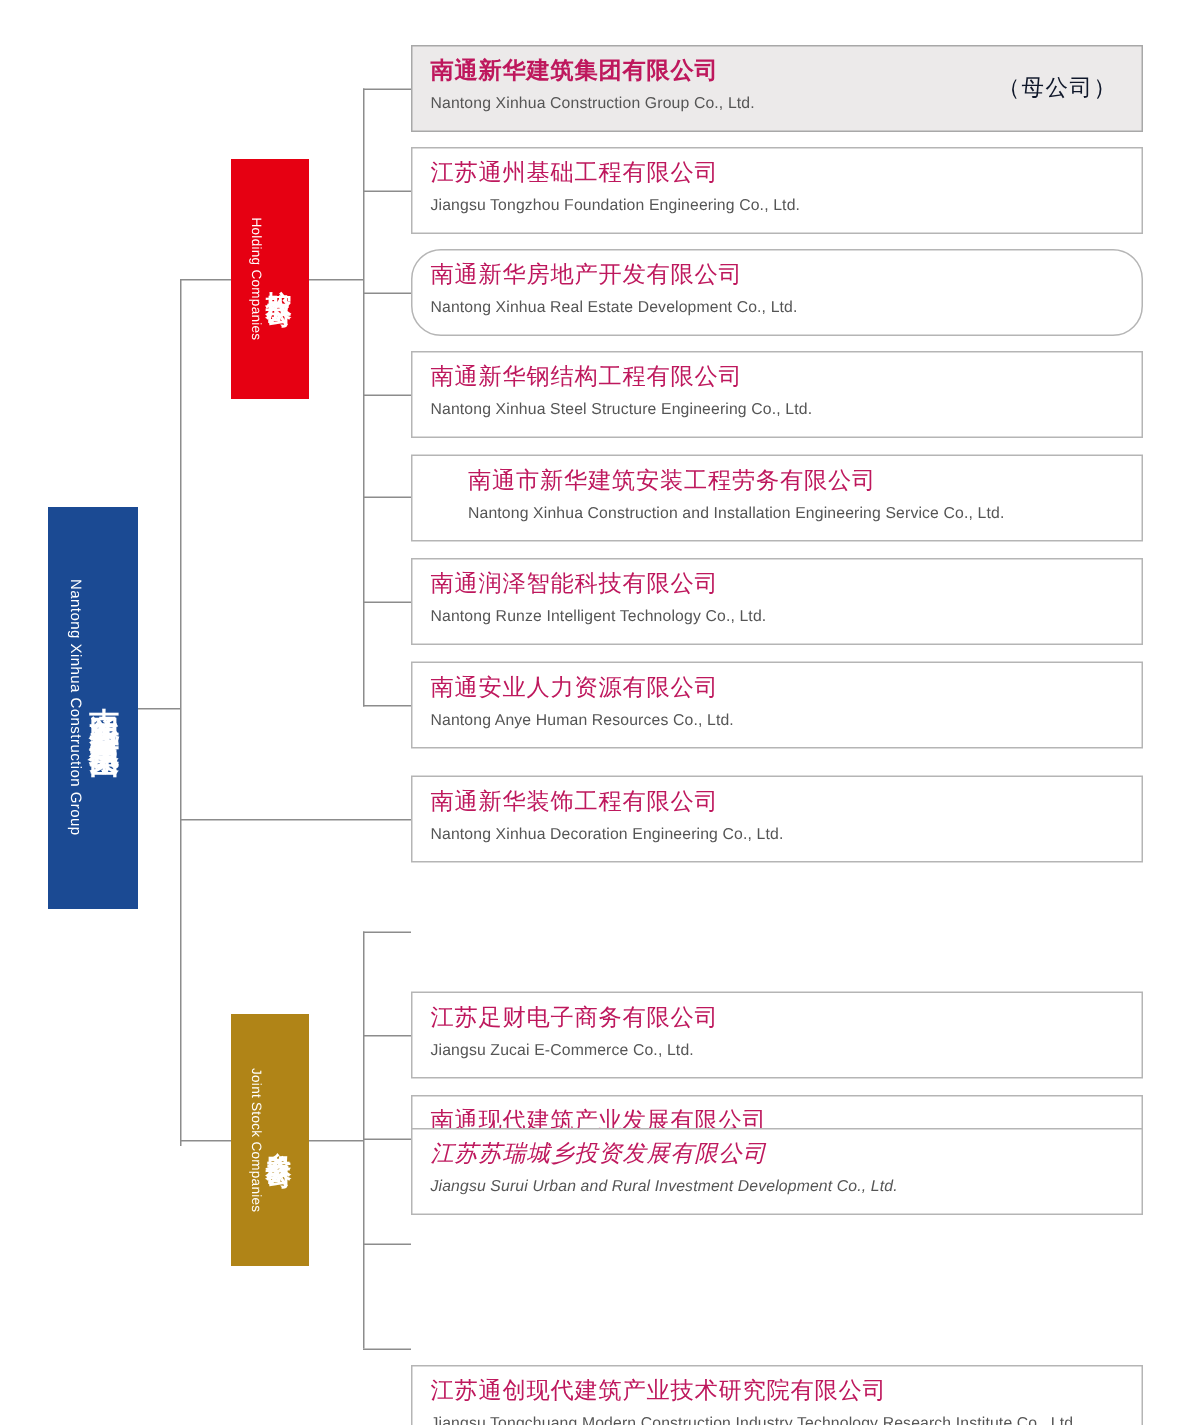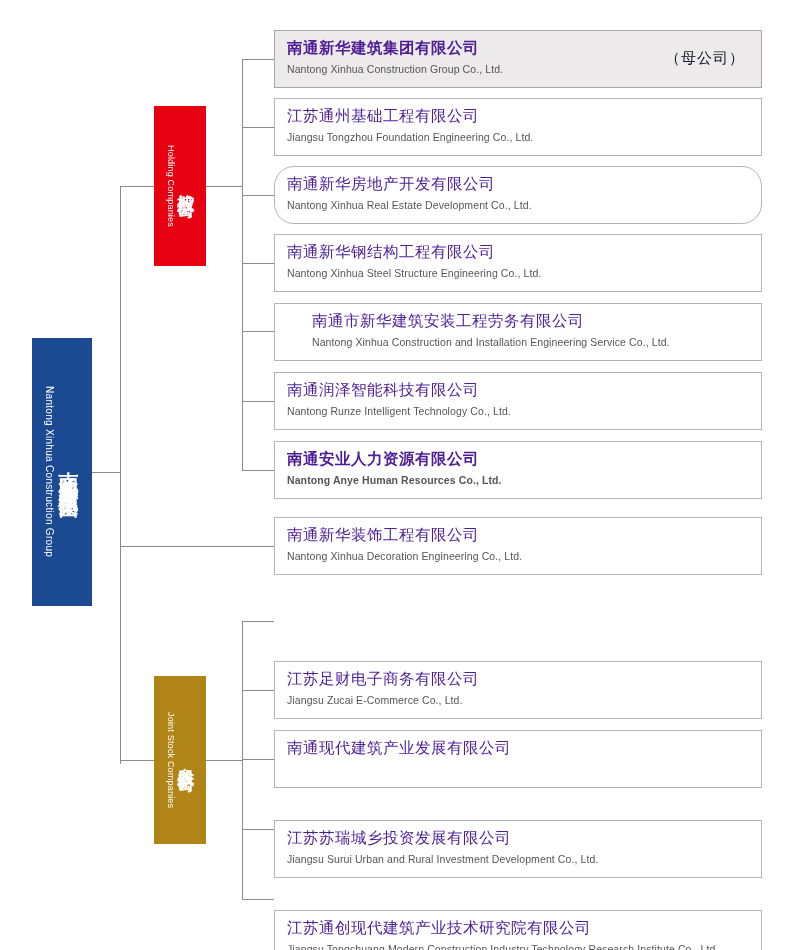--- a/index.html
+++ b/index.html
@@ -96,21 +96,21 @@
     border: 1px solid #b5b5b5;
     background: #ffffff;
     padding: 7px 12px 0 12px;
   }
   .company.parent {
     background: #eceaea;
     border-color: #a8a8a8;
   }
   .company .cn {
     font-size: 15.5px;
-    color: #4c1d95;
+    color: #be185d;
     line-height: 1.35;
     letter-spacing: 0.5px;
   }
   .company.parent .cn {
     font-weight: bold;
   }
   .company .en {
     font-size: 10.5px;
     color: #555555;
     line-height: 1.35;
@@ -202,41 +202,41 @@
   <div class="company" style="top:303px;padding-left:37px;">
     <div class="cn">南通市新华建筑安装工程劳务有限公司</div>
     <div class="en">Nantong Xinhua Construction and Installation Engineering Service Co., Ltd.</div>
   </div>
 
   <div class="company" style="top:372px;">
     <div class="cn">南通润泽智能科技有限公司</div>
     <div class="en">Nantong Runze Intelligent Technology Co., Ltd.</div>
   </div>
 
-  <div class="company" style="top:441px;font-weight:bold;">
+  <div class="company" style="top:441px;">
     <div class="cn">南通安业人力资源有限公司</div>
     <div class="en">Nantong Anye Human Resources Co., Ltd.</div>
   </div>
 
   <div class="company" style="top:517px;">
     <div class="cn">南通新华装饰工程有限公司</div>
     <div class="en">Nantong Xinhua Decoration Engineering Co., Ltd.</div>
   </div>
 
 
   <div class="company" style="top:661px;">
     <div class="cn">江苏足财电子商务有限公司</div>
     <div class="en">Jiangsu Zucai E-Commerce Co., Ltd.</div>
   </div>
 
   <div class="company" style="top:730px;">
     <div class="cn">南通现代建筑产业发展有限公司</div>
   </div>
 
-  <div class="company" style="top:820px;">
+  <div class="company" style="top:752px;font-style:italic;">
     <div class="cn">江苏苏瑞城乡投资发展有限公司</div>
     <div class="en">Jiangsu Surui Urban and Rural Investment Development Co., Ltd.</div>
   </div>
 
   <div class="company" style="top:870px;margin-top:40px;">
     <div class="cn">江苏通创现代建筑产业技术研究院有限公司</div>
     <div class="en">Jiangsu Tongchuang Modern Construction Industry Technology Research Institute Co., Ltd.</div>
   </div>
 
 </div>

